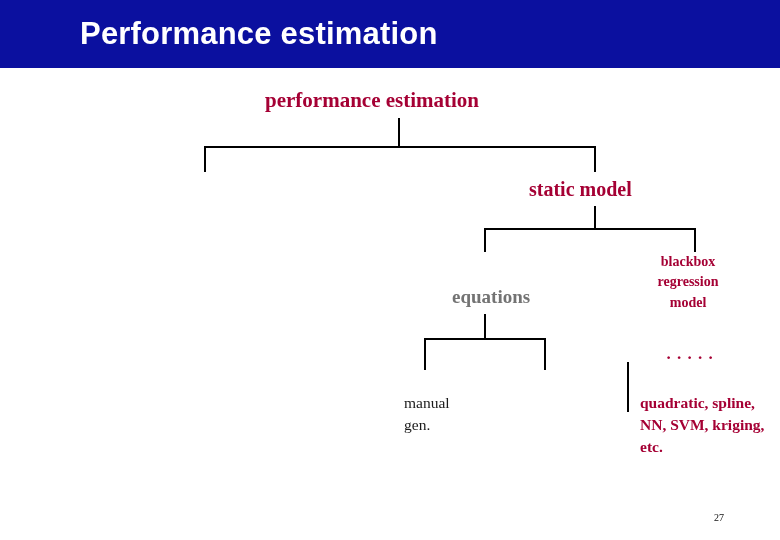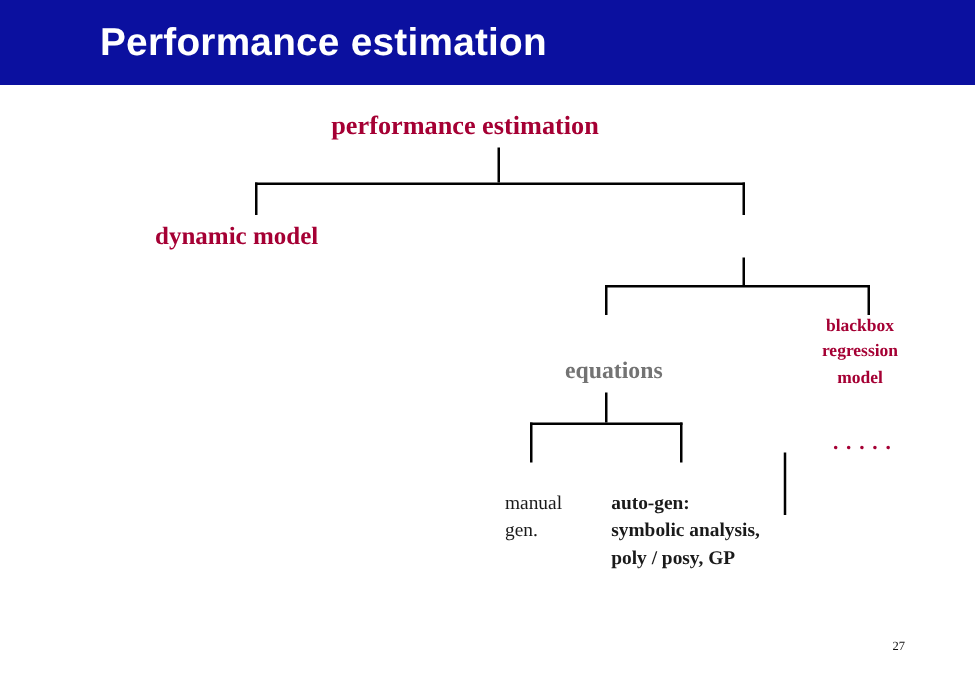--- a/index.html
+++ b/index.html
@@ -185,21 +185,21 @@
   <div class="line v" id="ln-bb-drop"></div>
 
   <div class="line v" id="ln-eq-stub"></div>
   <div class="line h" id="ln-eq-bar"></div>
   <div class="line v" id="ln-man-drop"></div>
   <div class="line v" id="ln-auto-drop"></div>
 
   <div class="line v" id="ln-bb-stub"></div>
 
   <div class="node" id="n-perf-est">performance estimation</div>
-  <div class="node" id="n-dynamic">dynamic model</div>
+  <div class="node" id="n-static">static model</div>
   <div class="node" id="n-equations">equations</div>
   <div class="node" id="n-blackbox">blackbox regression model</div>
   <div class="node" id="n-dots">. . . . .</div>
   <div class="node" id="n-manual">manual gen.</div>
-  <div class="node" id="n-autogen">auto-gen: symbolic analysis, poly / posy, GP</div>
+  <div class="node" id="n-quadratic">quadratic, spline, NN, SVM, kriging, etc.</div>
 
   <div id="page-number">27</div>
 </div>
 
 </body></html>

